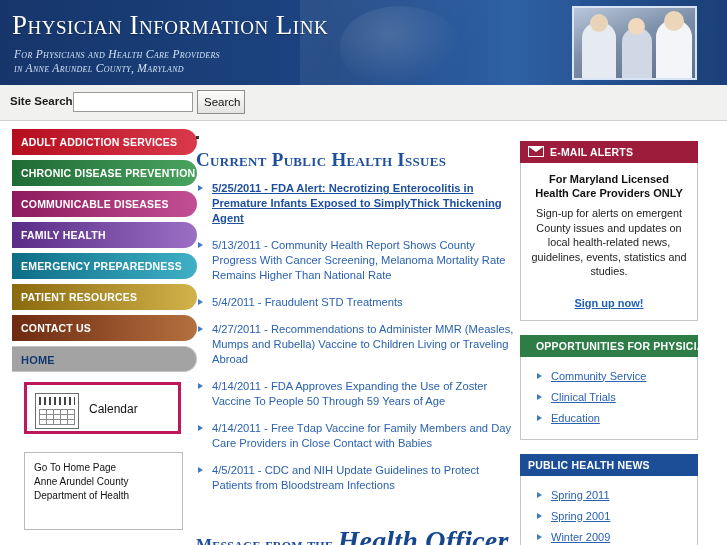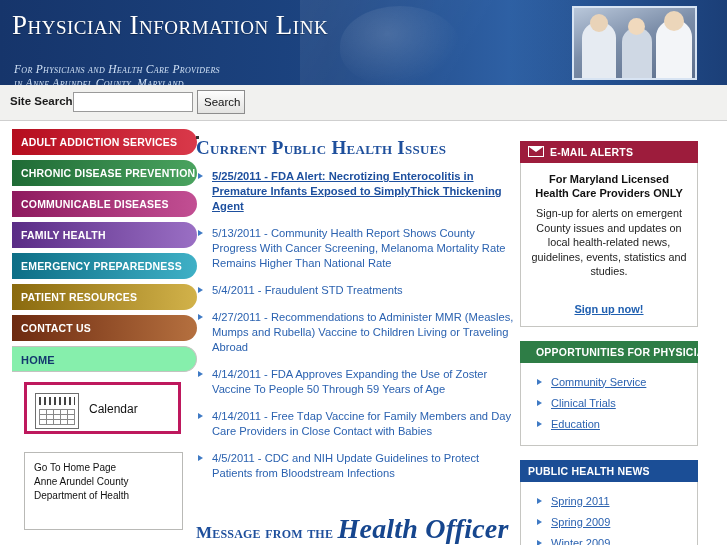--- a/index.html
+++ b/index.html
@@ -33,21 +33,21 @@
   .title-main {
     position:absolute; left:12px; top:10px;
     color:#ffffff;
     font-family:"Liberation Serif", serif;
     font-size:27px; letter-spacing:.5px;
     font-variant: small-caps;
     text-shadow: 0 1px 1px rgba(0,0,0,.35);
     white-space:nowrap;
   }
   .title-sub {
-    position:absolute; left:14px; top:62px;
+    position:absolute; left:14px; top:47px;
     color:#cfe0f5;
     font-family:"Liberation Serif", serif;
     font-size:11.5px; font-style:italic; line-height:14px;
     font-variant: small-caps;
     letter-spacing:.3px;
   }
   .hdr-photo {
     position:absolute; right:30px; top:6px; width:125px; height:74px;
     border:2px solid #d8e4f3;
     background:#6f86a8;
@@ -111,21 +111,21 @@
     overflow:hidden;
   }
   .navbtn.n0 { background: linear-gradient(90deg,#b50d1e,#d9394a); }
   .navbtn.n1 { background: linear-gradient(90deg,#1f6b35,#4aa35f); }
   .navbtn.n2 { background: linear-gradient(90deg,#8e1a5e,#c24f93); }
   .navbtn.n3 { background: linear-gradient(90deg,#5a2c86,#9a6fc4); }
   .navbtn.n4 { background: linear-gradient(90deg,#0d6e86,#3fb0c6); }
   .navbtn.n5 { background: linear-gradient(90deg,#8a6a0e,#d2b24a); }
   .navbtn.n6 { background: linear-gradient(90deg,#6d2a10,#b5703f); }
   .navbtn.home {
-    background:#86efac;
+    background:#a3a3a3;
     color:#13386e;
     border:1px solid #c3c3c0;
     border-left:none;
     border-radius:0 13px 13px 0;
     font-size:11px;
   }
 
   
   .calbox {
     width:157px; height:52px;
@@ -160,21 +160,21 @@
     background:#fff;
     padding:8px 8px 26px 9px;
     font-size:10px;
     color:#111;
     line-height:14px;
   }
 
   
   .content-inner { padding-top:12px; }
   h2.section-title {
-    margin:4px 0 10px 0;
+    margin:16px 0 10px 0;
     font-family:"Liberation Serif", serif;
     font-size:19px;
     color:#1e4f9c;
     font-variant:small-caps;
     letter-spacing:.3px;
     font-weight:bold;
   }
   .dot-before {
     position:absolute; left:0px; top:15px;
     width:3px;height:3px;background:#333;
@@ -240,21 +240,21 @@
     padding:9px 10px 11px 10px;
   }
   .alert-strong {
     font-size:11px; font-weight:bold; color:#111;
     text-align:center; line-height:14px; margin-bottom:6px;
   }
   .alert-text {
     font-size:10.8px; color:#222; line-height:14.5px; text-align:center;
   }
   .alert-link {
-    display:block; text-align:center; margin-top:24px;
+    display:block; text-align:center; margin-top:18px;
     font-size:11px; color:#1f5fb0; font-weight:bold; text-decoration:underline;
   }
   .envelope {
     display:inline-block; width:16px;height:11px;
     border:1px solid #fff; margin-right:6px; vertical-align:-1px;
     position:relative; background:#9d1c3c;
   }
   .envelope:before{
     content:""; position:absolute; left:0;top:0;width:14px;height:9px;
     border-top:5px solid #fff; border-left:7px solid transparent; border-right:7px solid transparent;
@@ -377,20 +377,20 @@
           <li style="padding-bottom:0"><a href="#">Education</a></li>
         </ul>
       </div>
     </div>
 
     <div class="panel">
       <div class="panel-head blue">PUBLIC HEALTH NEWS</div>
       <div class="panel-body">
         <ul class="linklist">
           <li><a href="#">Spring 2011</a></li>
-          <li><a href="#">Spring 2009</a></li>
+          <li><a href="#">Spring 2001</a></li>
           <li style="padding-bottom:0"><a href="#">Winter 2009</a></li>
         </ul>
       </div>
     </div>
   </div>
 
 </div>
 
 </body></html>

